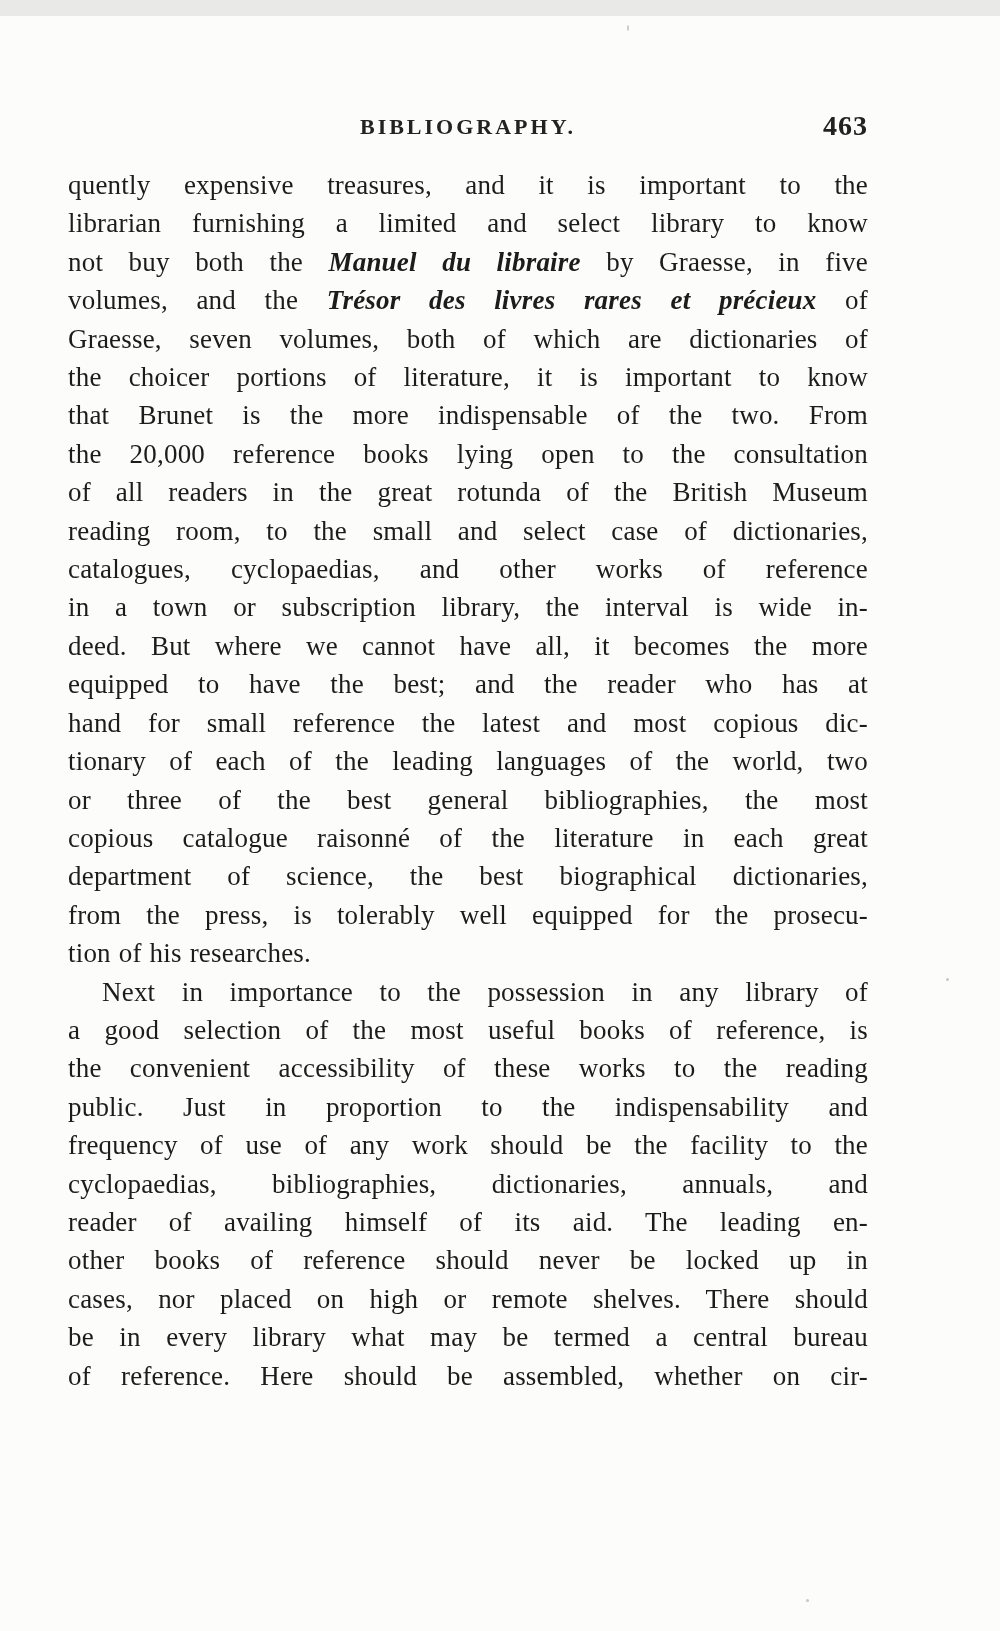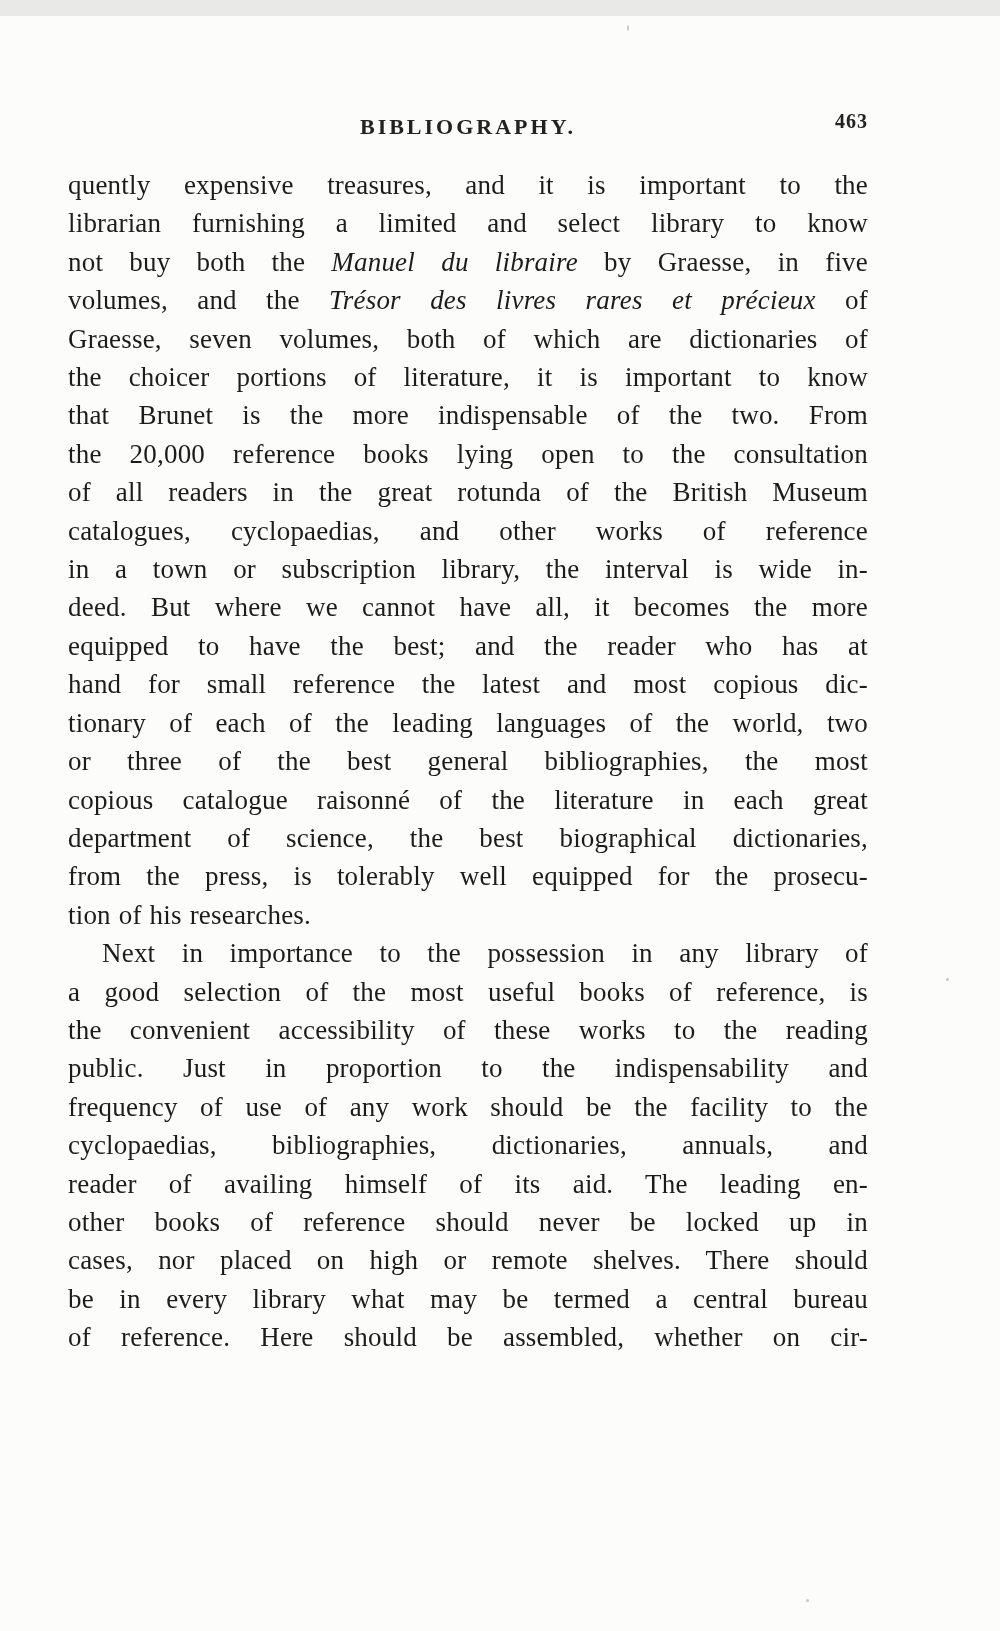--- a/index.html
+++ b/index.html
@@ -33,21 +33,21 @@
     font-weight: bold;
     font-size: 22px;
     letter-spacing: 3px;
     padding-top: 4px;
     color: #222;
   }
   .page-number {
     position: absolute;
     right: 0;
     top: 0;
-    font-size: 20px;
+    font-size: 28px;
     font-weight: bold;
     letter-spacing: 1px;
     color: #222;
   }
   .paragraph {
     margin: 0;
   }
   .line {
     font-size: 27px;
     line-height: 38.4px;
@@ -57,20 +57,21 @@
     word-spacing: 1px;
   }
   .line.no-justify {
     text-align-last: left;
   }
   .line.indent {
     padding-left: 34px;
   }
   .italic {
     font-style: italic;
+    font-weight: bold;
   }
   .speck {
     position: absolute;
     background: #9a9a96;
     border-radius: 50%;
     opacity: 0.55;
   }
   .speck-top    { left: 627px; top: 9px;    width: 2px; height: 6px; }
   .speck-right  { left: 946px; top: 962px;  width: 3px; height: 3px; }
   .speck-bottom { left: 806px; top: 1583px; width: 3px; height: 3px; }
@@ -93,20 +94,21 @@
         <div class="paragraph">
           <div class="line"><span>quently expensive treasures, and it is important to the</span></div>
           <div class="line"><span>librarian furnishing a limited and select library to know</span></div>
           <div class="line"><span>not buy both the </span><span class="italic">Manuel du libraire</span><span> by Graesse, in five</span></div>
           <div class="line"><span>volumes, and the </span><span class="italic">Trésor des livres rares et précieux</span><span> of</span></div>
           <div class="line"><span>Graesse, seven volumes, both of which are dictionaries of</span></div>
           <div class="line"><span>the choicer portions of literature, it is important to know</span></div>
           <div class="line"><span>that Brunet is the more indispensable of the two. From</span></div>
           <div class="line"><span>the 20,000 reference books lying open to the consultation</span></div>
           <div class="line"><span>of all readers in the great rotunda of the British Museum</span></div>
+          <div class="line"><span>reading room, to the small and select case of dictionaries,</span></div>
           <div class="line"><span>catalogues, cyclopaedias, and other works of reference</span></div>
           <div class="line"><span>in a town or subscription library, the interval is wide in-</span></div>
           <div class="line"><span>deed. But where we cannot have all, it becomes the more</span></div>
           <div class="line"><span>equipped to have the best; and the reader who has at</span></div>
           <div class="line"><span>hand for small reference the latest and most copious dic-</span></div>
           <div class="line"><span>tionary of each of the leading languages of the world, two</span></div>
           <div class="line"><span>or three of the best general bibliographies, the most</span></div>
           <div class="line"><span>copious catalogue raisonné of the literature in each great</span></div>
           <div class="line"><span>department of science, the best biographical dictionaries,</span></div>
           <div class="line"><span>from the press, is tolerably well equipped for the prosecu-</span></div>

